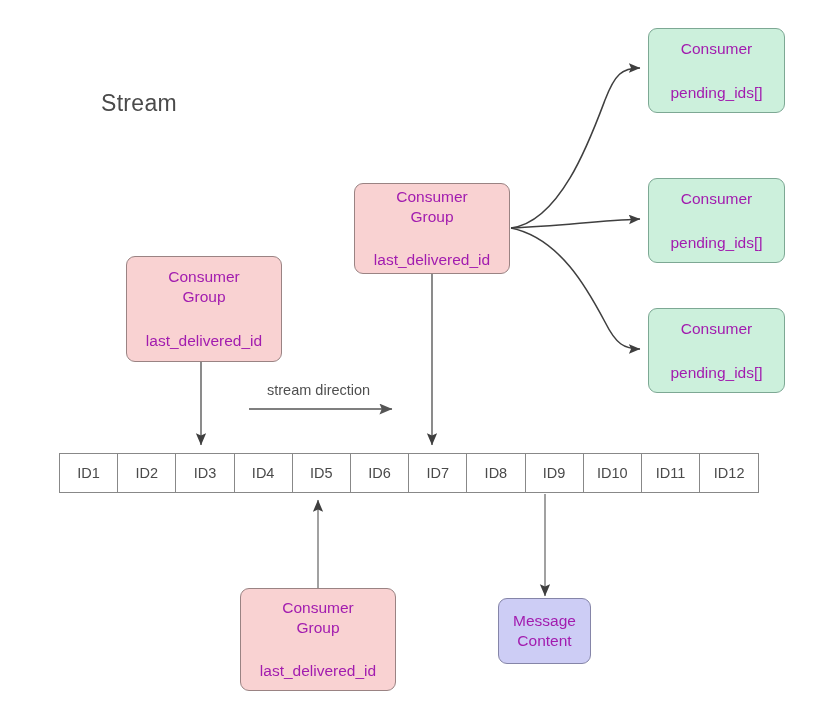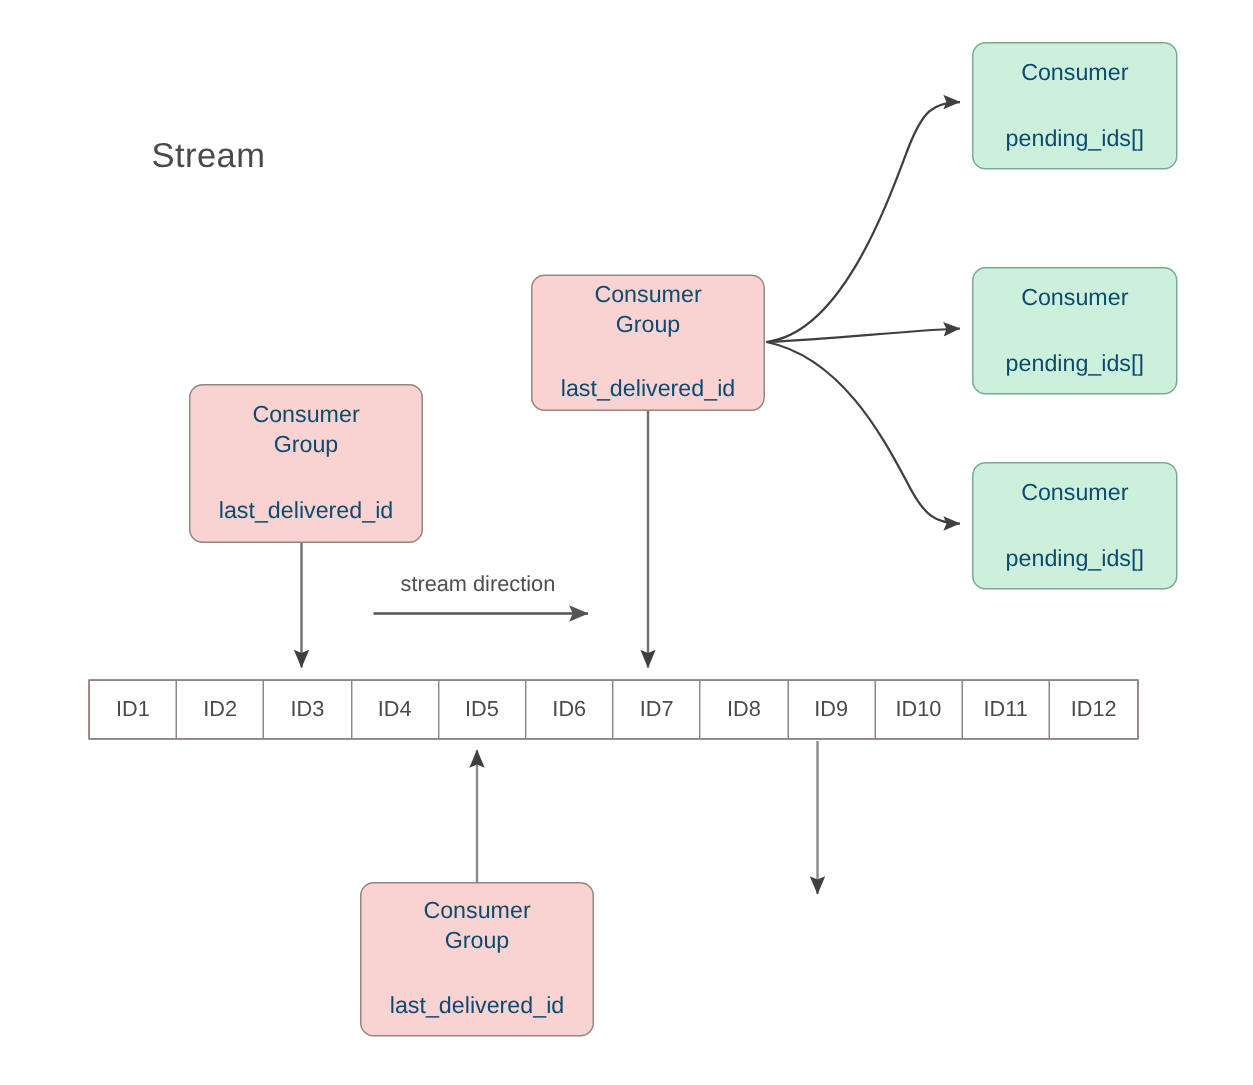--- a/index.html
+++ b/index.html
@@ -28,21 +28,21 @@
 
   .node {
     position: absolute;
     box-sizing: border-box;
     border-radius: 9px;
     display: flex;
     flex-direction: column;
     align-items: center;
     justify-content: center;
     text-align: right;
-    color: #0c4a6e;
+    color: #a21caf;
     font-size: 15.5px;
     line-height: 1.28;
   }
   .node .title-line { display: block; }
   .node .sub {
     display: block;
     margin-top: 24px;
   }
 
   .node-group {
@@ -76,21 +76,21 @@
   }
 
   #id-row {
     position: absolute;
     left: 59px;
     top: 453px;
     height: 40px;
     display: flex;
     box-sizing: border-box;
     border: 1.4px solid #888888;
-    background: #b91c1c;
+    background: #f0abfc;
   }
   .id-cell {
     box-sizing: border-box;
     width: 58.2px;
     height: 100%;
     display: flex;
     align-items: center;
     justify-content: center;
     font-size: 14.5px;
     color: #4a4a4a;
@@ -159,20 +159,24 @@
   <div class="node node-consumer" style="left:648px; top:178px; width:137px; height:85px;">
     <span class="title-line">Consumer</span>
     <span class="sub">pending_ids[]</span>
   </div>
 
   <div class="node node-consumer" style="left:648px; top:308px; width:137px; height:85px;">
     <span class="title-line">Consumer</span>
     <span class="sub">pending_ids[]</span>
   </div>
 
+  <div class="node node-message" style="left:498px; top:598px; width:93px; height:66px;">
+    <span class="title-line">Message</span>
+    <span class="title-line">Content</span>
+  </div>
 
   <div id="id-row">
       <div class="id-cell">ID1</div>
       <div class="id-cell">ID2</div>
       <div class="id-cell">ID3</div>
       <div class="id-cell">ID4</div>
       <div class="id-cell">ID5</div>
       <div class="id-cell">ID6</div>
       <div class="id-cell">ID7</div>
       <div class="id-cell">ID8</div>

